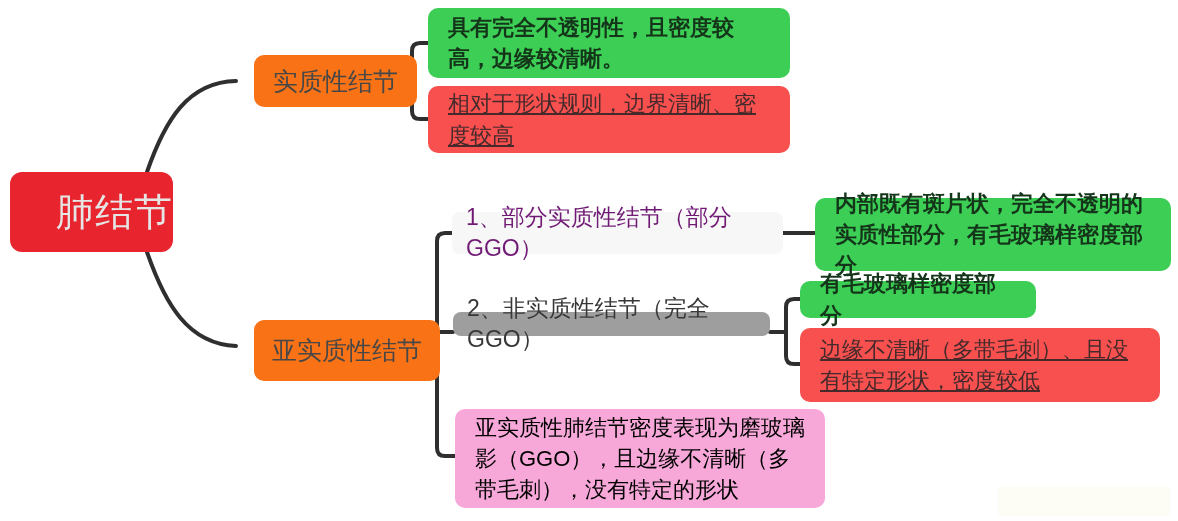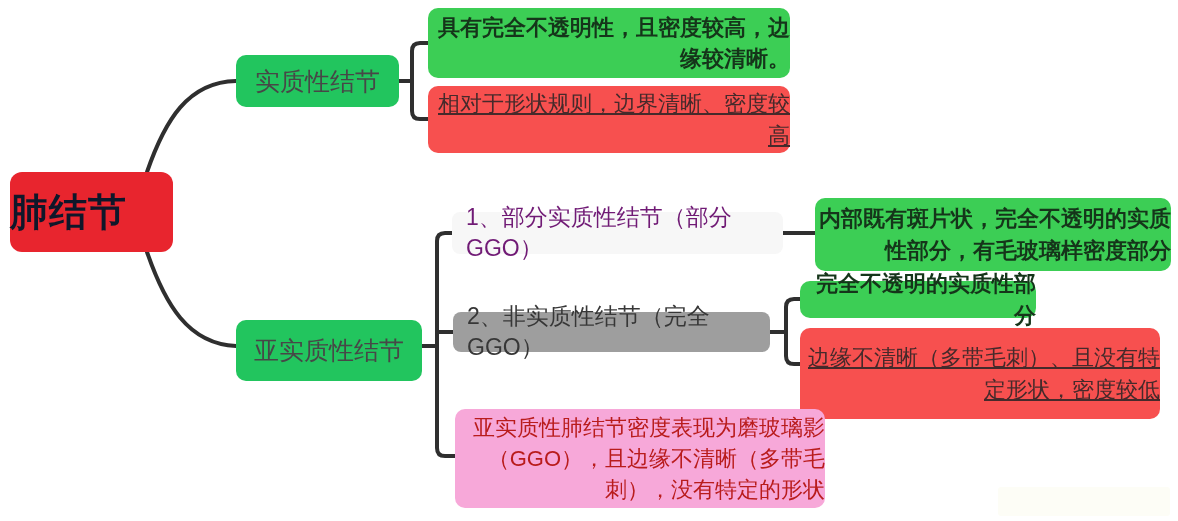--- a/index.html
+++ b/index.html
@@ -5,49 +5,49 @@
   html,body{margin:0;padding:0;background:#ffffff;}
   body{font-family:"Liberation Sans","DejaVu Sans",sans-serif;}
   .canvas{position:relative;width:1178px;height:521px;background:#ffffff;overflow:hidden;}
   .wires{position:absolute;left:0;top:0;width:1178px;height:521px;pointer-events:none;}
   .node{position:absolute;box-sizing:border-box;display:flex;align-items:center;}
   .node .txt{width:100%;}
 
   
   .root{left:10px;top:172px;width:163px;height:80px;background:#E8252E;border-radius:12px;
         justify-content:center;}
-  .root .txt{color:#0f172a;font-weight:bold;font-size:38px;text-align:left;letter-spacing:1px;}
+  .root .txt{color:#e5e5e5;font-weight:normal;font-size:38px;text-align:right;letter-spacing:1px;}
 
   
-  .branch{background:#22c55e;border-radius:10px;justify-content:flex-end;}
+  .branch{background:#f97316;border-radius:10px;justify-content:flex-end;margin-left:18px;}
   .branch .txt{color:#474747;font-size:25px;text-align:center;}
   .b-solid{left:236px;top:55px;width:163px;height:52px;}
   .b-sub{left:236px;top:320px;width:186px;height:61px;}
 
   
   .n1{left:452px;top:212px;width:331px;height:42px;background:#F7F7F7;border-radius:8px;padding:0 14px;}
   .n1 .txt{color:#701a75;font-size:23px;}
-  .n2{left:453px;top:312px;width:317px;height:40px;background:#9E9E9E;border-radius:8px;padding:0 14px;}
+  .n2{left:453px;top:312px;width:317px;height:24px;background:#9E9E9E;border-radius:8px;padding:0 14px;}
   .n2 .txt{color:#373737;font-size:23px;}
 
   
-  .note{border-radius:10px;padding:5px 0;text-align:right;}
+  .note{border-radius:10px;padding:5px 20px;}
   .note .txt{font-size:22px;line-height:1.42;}
   .green{background:#3CCE55;}
   .green .txt{color:#15351a;font-weight:bold;}
   .red{background:#F7504F;}
   .red .txt{color:#462a2b;text-decoration:underline;}
   .pink{background:#F7A8D9;}
-  .pink .txt{color:#b91c1c;}
+  .pink .txt{color:#000000;}
 
   .solid-green{left:428px;top:8px;width:362px;height:70px;}
   .solid-red{left:428px;top:86px;width:362px;height:67px;}
   .n1-green{left:815px;top:198px;width:356px;height:73px;}
   .n2-green{left:800px;top:281px;width:236px;height:37px;}
-  .n2-red{left:800px;top:328px;width:360px;height:91px;}
+  .n2-red{left:800px;top:328px;width:360px;height:74px;}
   .sub-pink{left:455px;top:409px;width:370px;height:99px;}
 
   
   .watermark{left:998px;top:487px;width:172px;height:29px;background:#FDFDF6;border-radius:3px;}
 </style>
 </head>
 <body>
 
 <div class="canvas">
 
@@ -94,21 +94,21 @@
     <span class="txt">1、部分实质性结节（部分GGO）</span>
   </div>
   <div class="node note green n1-green">
     <span class="txt">内部既有斑片状，完全不透明的实质性部分，有毛玻璃样密度部分</span>
   </div>
 
   <div class="node n2">
     <span class="txt">2、非实质性结节（完全GGO）</span>
   </div>
   <div class="node note green n2-green">
-    <span class="txt">完全不透明的实质性部分</span>
+    <span class="txt">有毛玻璃样密度部分</span>
   </div>
   <div class="node note red n2-red">
     <span class="txt">边缘不清晰（多带毛刺）、且没有特定形状，密度较低</span>
   </div>
 
   <div class="node note pink sub-pink">
     <span class="txt">亚实质性肺结节密度表现为磨玻璃影（GGO），且边缘不清晰（多带毛刺），没有特定的形状</span>
   </div>
 
   <div class="node watermark"></div>

